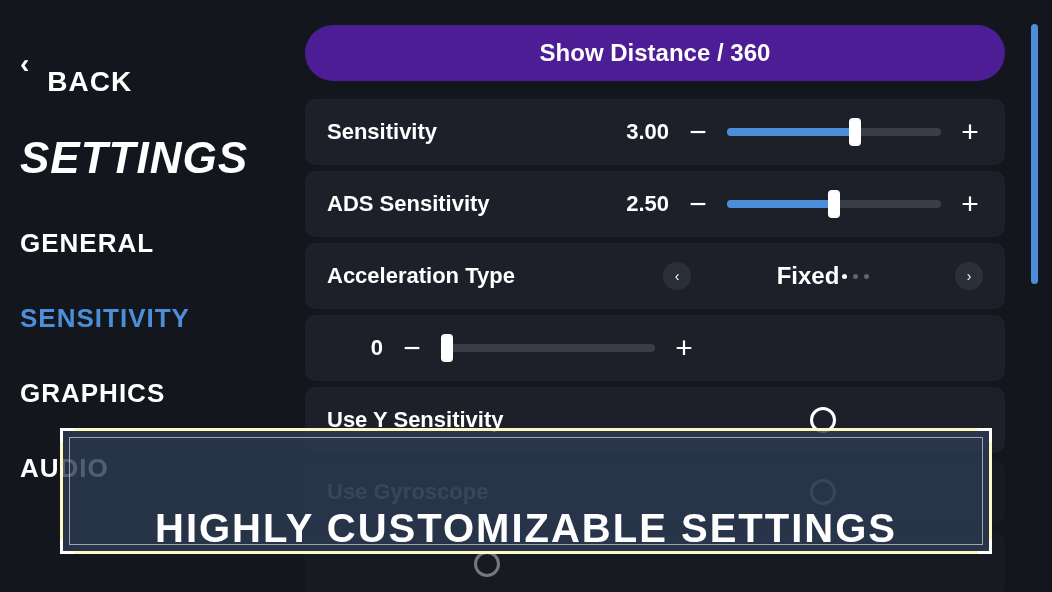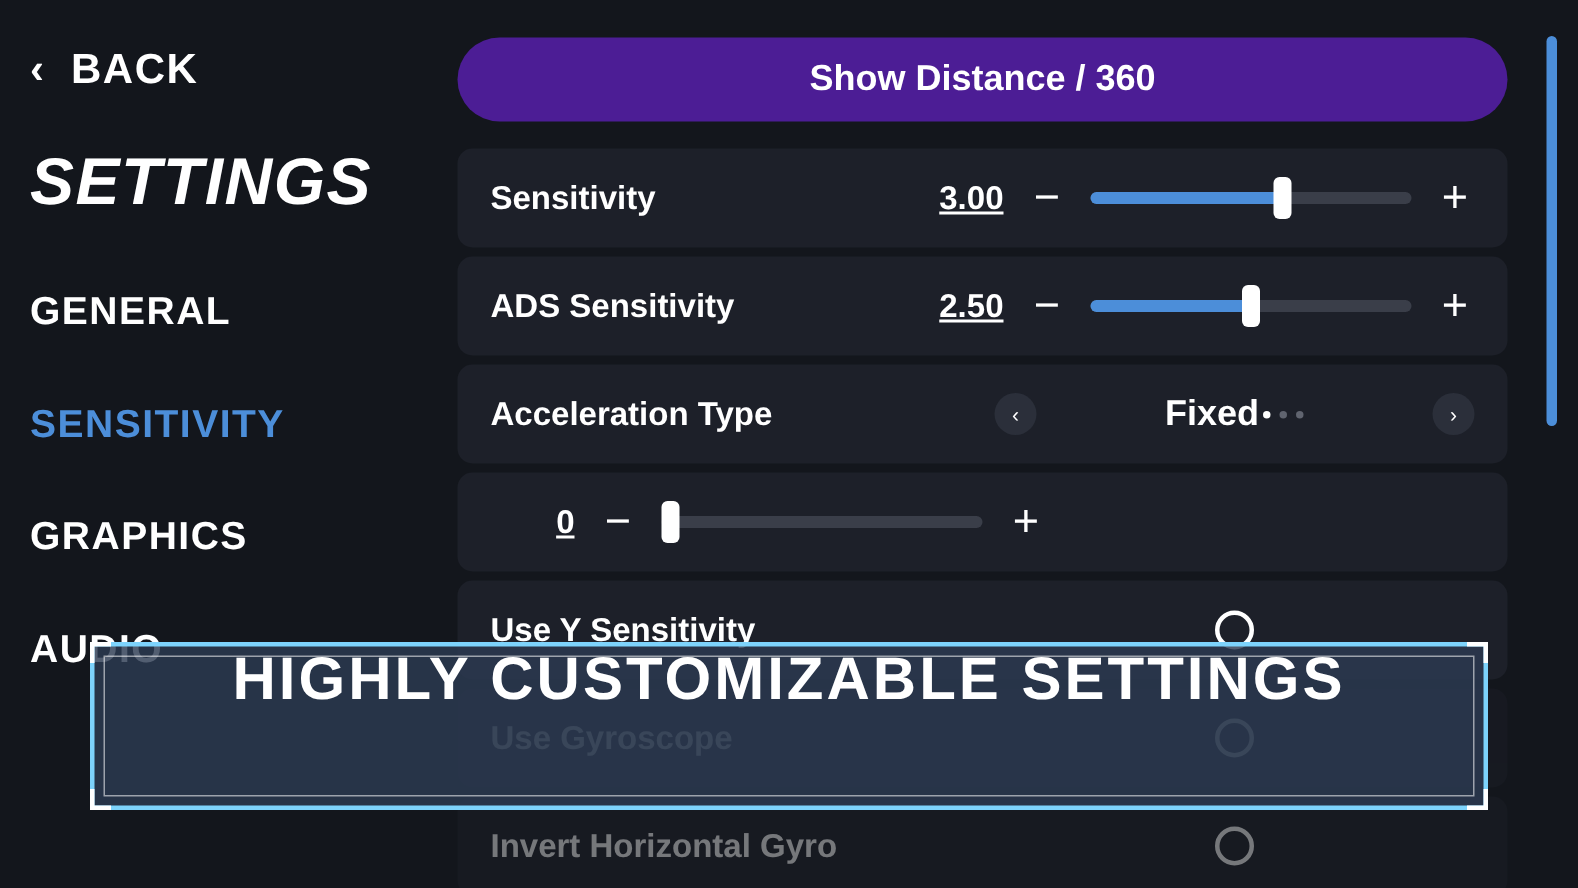--- a/index.html
+++ b/index.html
@@ -28,20 +28,21 @@
       cursor: pointer;
     }
     .back-chevron {
       font-size: 28px;
       font-weight: bold;
     }
     .back-text {
       font-size: 28px;
       font-weight: 900;
       letter-spacing: 1px;
+      margin-top: 36px;
     }
     .settings-title {
       font-size: 44px;
       font-weight: 900;
       letter-spacing: 1px;
       margin-bottom: 45px;
       font-style: italic;
     }
     .tabs {
       display: flex;
@@ -92,21 +93,20 @@
     .setting-label {
       font-size: 22px;
       font-weight: 700;
       flex: 1;
     }
     .setting-value {
       font-size: 22px;
       font-weight: 600;
       width: 56px;
       text-align: right;
-      text-decoration: underline;
     }
     .plusminus {
       font-size: 30px;
       font-weight: 400;
       width: 26px;
       text-align: center;
       cursor: pointer;
       user-select: none;
     }
     .slider {
@@ -208,25 +208,25 @@
       width: 100%;
       height: 260px;
       background: #4c8ed9;
       border-radius: 4px;
     }
     .banner-area {
       position: absolute;
       left: 60px;
       right: 60px;
       top: 428px;
-      height: 112px;
+      height: 126px;
       background: rgba(44, 58, 82, 0.82);
-      border: 3px solid #7dd3fc;
-      display: flex;
-      align-items: flex-start;
+      border: 3px solid #fef9c3;
+      display: flex;
+      align-items: flex-end;
       justify-content: center;
     }
     .banner-inner {
       position: absolute;
       inset: 6px;
       border: 1px solid rgba(255,255,255,0.55);
     }
     .banner-text {
       font-size: 40px;
       font-weight: 700;
@@ -336,21 +336,20 @@
   <div class="faded-rows">
 
     <div class="setting-row">
       <span class="setting-label">Use Gyroscope</span>
       <div class="radio-holder">
         <div class="radio"></div>
       </div>
     </div>
 
     <div class="setting-row">
-      <span class="setting-label">Invert Horizontal Gyro</span>
       <div class="radio-holder">
         <div class="radio"></div>
       </div>
     </div>
   </div>
 </div>
 
 <div class="scrollbar">
   <div class="scrollbar-thumb"></div>
 </div>

